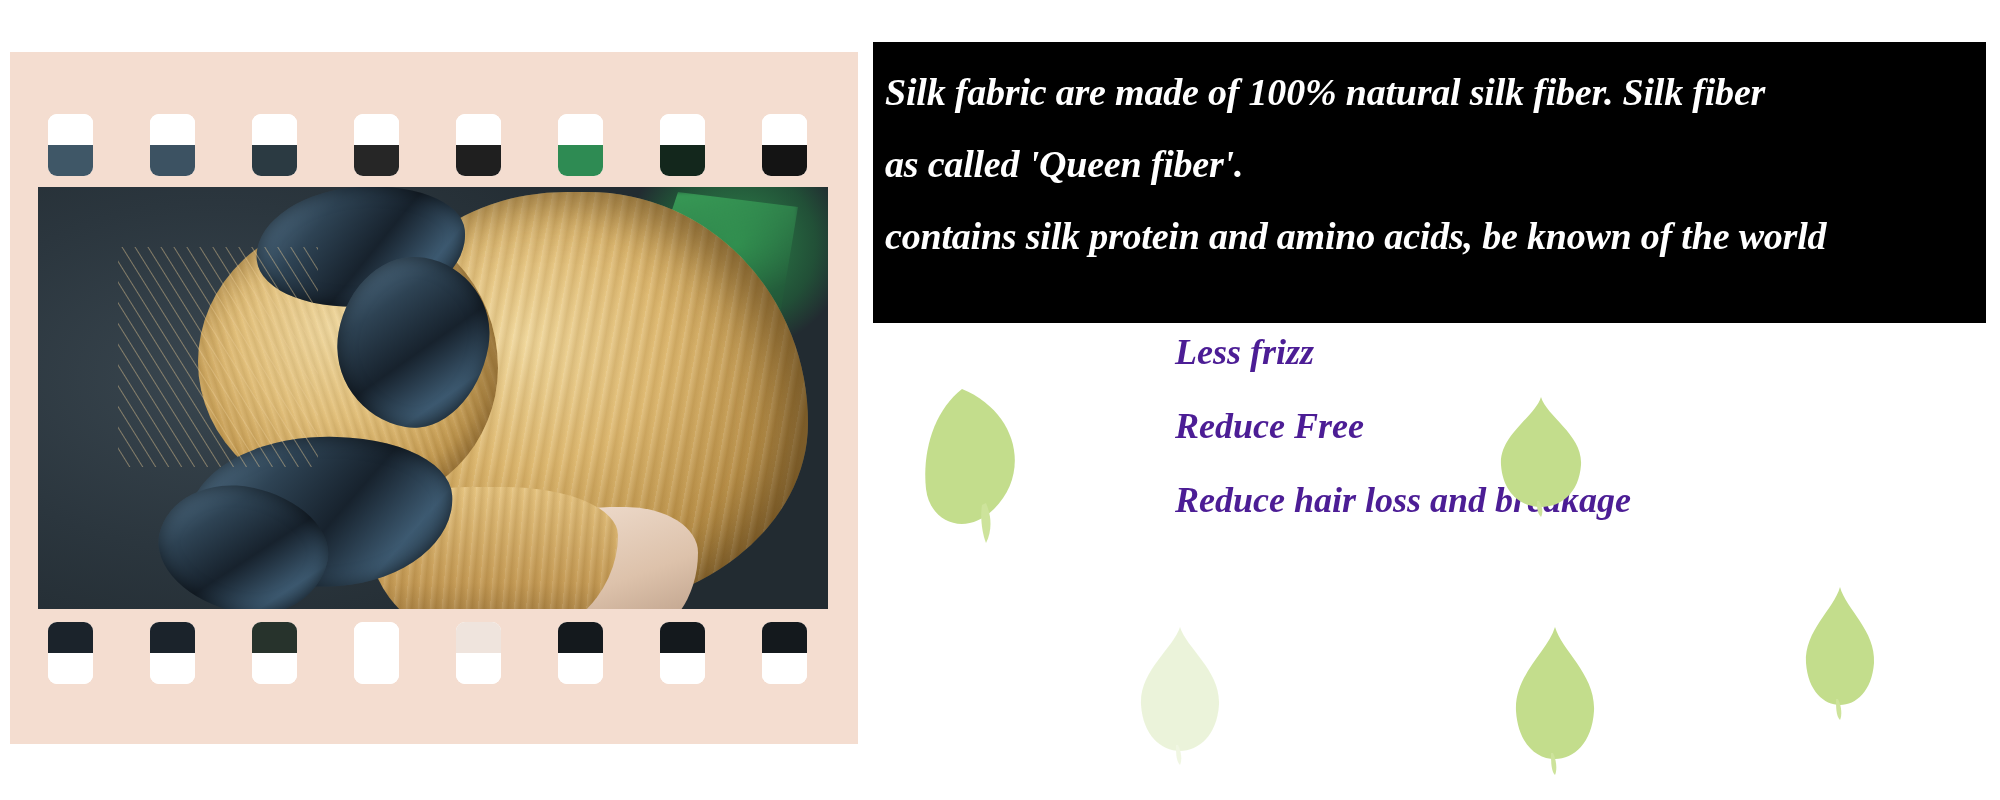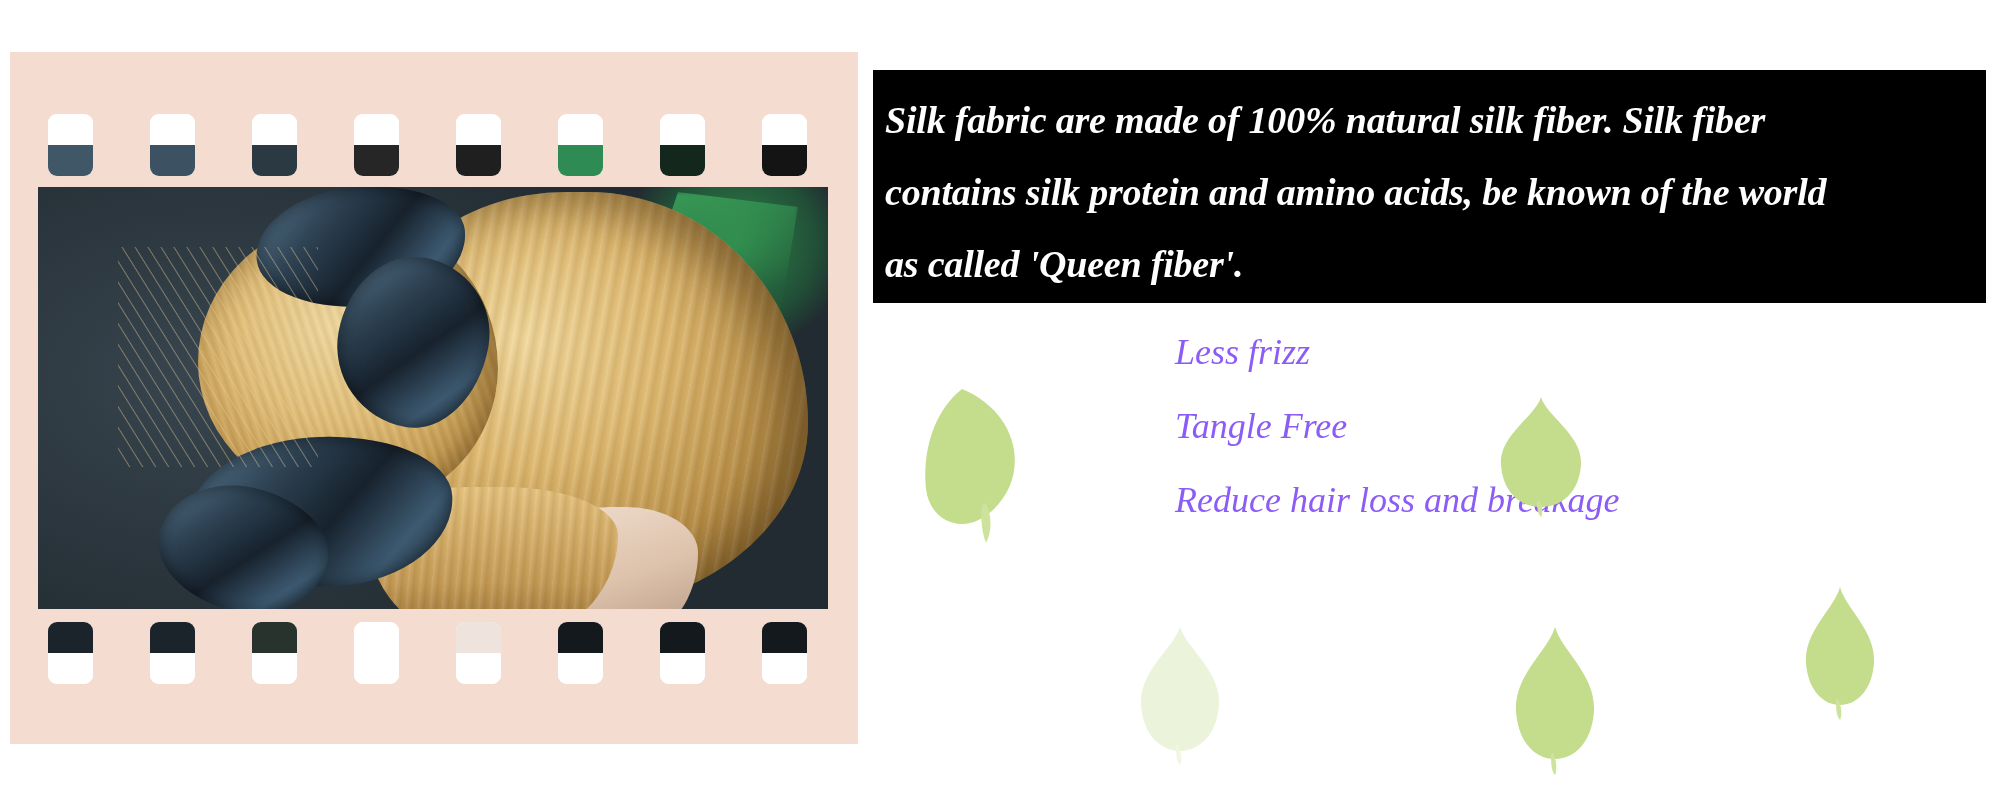--- a/index.html
+++ b/index.html
@@ -148,49 +148,48 @@
       repeating-linear-gradient(58deg, rgba(235,205,150,0.0) 0px, rgba(235,205,150,0.0) 9px, rgba(235,205,150,0.45) 10px, rgba(235,205,150,0.0) 11px);
     filter: blur(0.4px);
   }
 
   
   #intro-panel {
     position: absolute;
     left: 873px;
     top: 42px;
     width: 1113px;
-    height: 233px;
+    height: 281px;
     background: #000000;
     box-sizing: border-box;
     padding: 14px 22px 10px 12px;
-    margin-top: 28px;
   }
   #intro-panel .intro-line {
     color: #ffffff;
     font-family: "Liberation Serif", serif;
     font-style: italic;
     font-weight: 700;
     font-size: 38px;
     line-height: 72px;
     white-space: nowrap;
     letter-spacing: -0.2px;
   }
 
   
   #benefits {
     position: absolute;
     left: 1175px;
     top: 315px;
     width: 620px;
   }
   #benefits .benefit-item {
-    color: #8b5cf6;
+    color: #4c1d95;
     font-family: "Liberation Serif", serif;
     font-style: italic;
-    font-weight: 400;
+    font-weight: 700;
     font-size: 36px;
     line-height: 74px;
     white-space: nowrap;
   }
 
   
   .leaf {
     position: absolute;
     pointer-events: none;
   }
@@ -291,27 +290,27 @@
       <div class="sprocket">
           <div class="sp-top" style="background:#14191d"></div>
           <div class="sp-bot" style="background:#ffffff"></div>
         </div>
     </div>
 
   </div>
 
   <div id="intro-panel">
     <div class="intro-line">Silk fabric are made of 100% natural silk fiber. Silk fiber</div>
+    <div class="intro-line">as called 'Queen fiber'.</div>
     <div class="intro-line">contains silk protein and amino acids, be known of the world</div>
-    <div class="intro-line">as called 'Queen fiber'.</div>
   </div>
 
   <div id="benefits">
     <div class="benefit-item">Less frizz</div>
-    <div class="benefit-item">Tangle Free</div>
+    <div class="benefit-item">Reduce Free</div>
     <div class="benefit-item">Reduce hair loss and breakage</div>
   </div>
 
   <div class="leaf" id="leaf-1">
     <svg viewBox="0 0 120 160" xmlns="http://www.w3.org/2000/svg">
       <path d="M42 4 C96 26 112 86 74 124 C46 152 10 138 6 104 C2 66 14 26 42 4 Z" fill="#c3dd8c"></path>
       <path d="M66 118 C72 132 72 146 66 158 C62 148 60 132 62 120 Z" fill="#cde39b"></path>
     </svg>
   </div>
 

